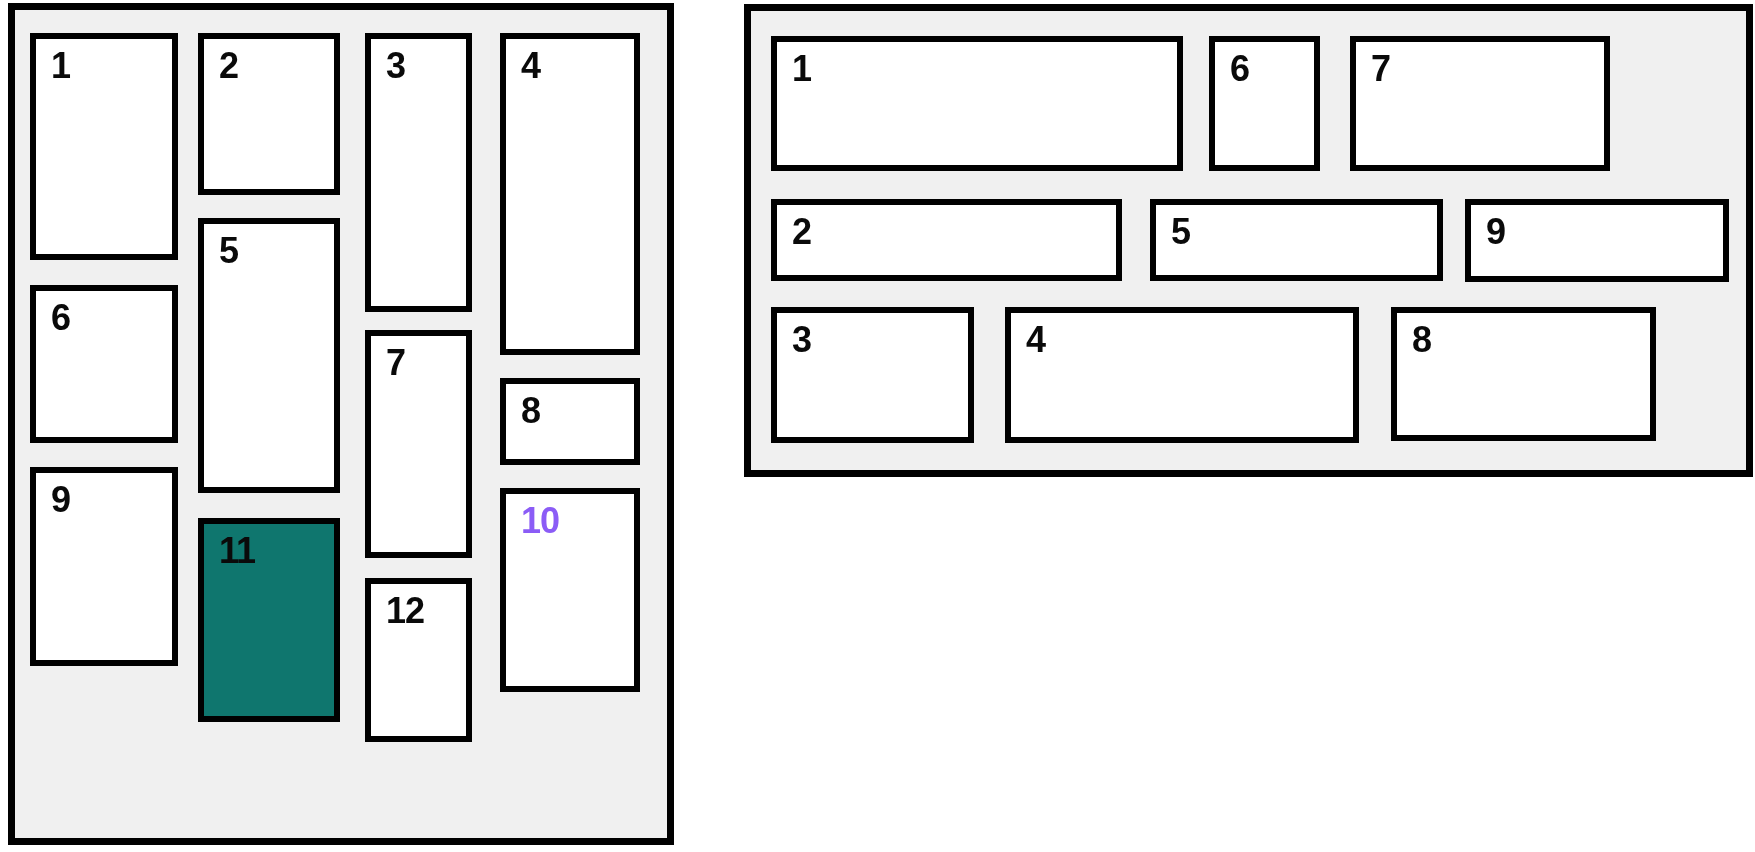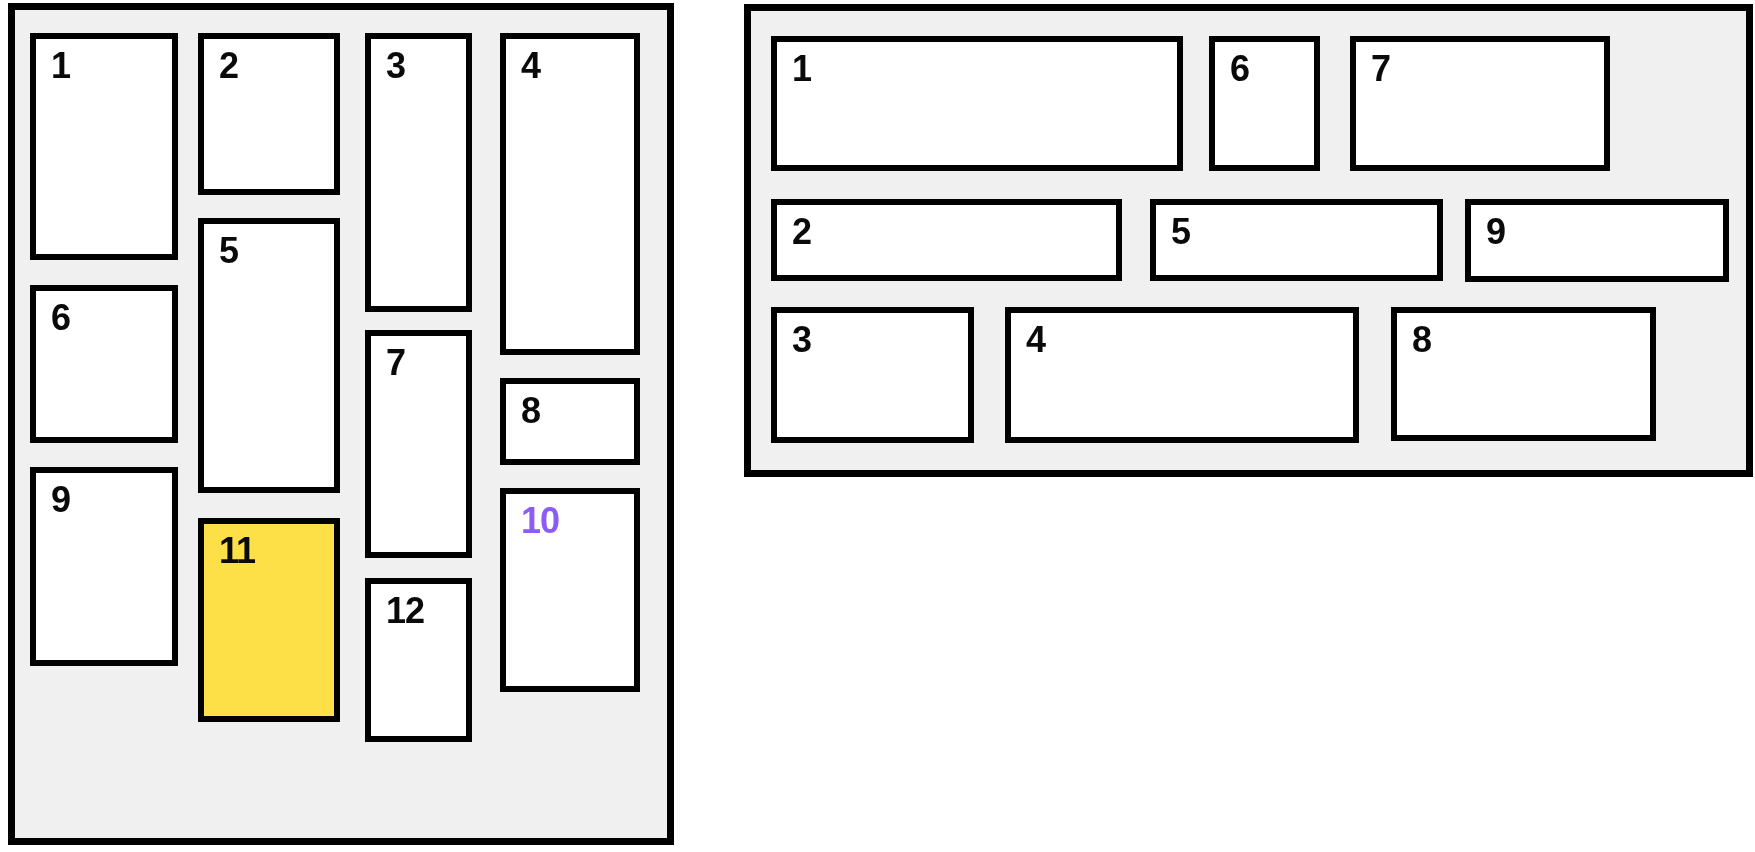--- a/index.html
+++ b/index.html
@@ -63,21 +63,21 @@
       </div>
       <div class="box" style="left: 485px; top: 368px; width: 140px; height: 87px; background: rgb(255, 255, 255); border-color: rgb(0, 0, 0); border-width: 6px;">
         <span class="box-label" style="color: rgb(10, 10, 10);">8</span>
       </div>
       <div class="box" style="left: 15px; top: 457px; width: 148px; height: 199px; background: rgb(255, 255, 255); border-color: rgb(0, 0, 0); border-width: 6px;">
         <span class="box-label" style="color: rgb(10, 10, 10);">9</span>
       </div>
       <div class="box" style="left: 485px; top: 478px; width: 140px; height: 204px; background: rgb(255, 255, 255); border-color: rgb(0, 0, 0); border-width: 6px;">
         <span class="box-label" style="color: #8b5cf6;">10</span>
       </div>
-      <div class="box" style="left: 183px; top: 508px; width: 142px; height: 204px; background: #fde047; border-color: rgb(0, 0, 0); border-width: 6px;">
+      <div class="box" style="left: 183px; top: 508px; width: 142px; height: 204px; background: #0f766e; border-color: rgb(0, 0, 0); border-width: 6px;">
         <span class="box-label" style="color: rgb(10, 10, 10);">11</span>
       </div>
       <div class="box" style="left: 350px; top: 568px; width: 107px; height: 164px; background: rgb(255, 255, 255); border-color: rgb(0, 0, 0); border-width: 6px;">
         <span class="box-label" style="color: rgb(10, 10, 10);">12</span>
       </div>
     </div>
   <div class="panel" style="left: 744px; top: 4px; width: 1009px; height: 473px; background: rgb(240, 240, 240); border-color: rgb(0, 0, 0); border-width: 7px;">
       <div class="box" style="left: 20px; top: 25px; width: 412px; height: 135px; background: rgb(255, 255, 255); border-color: rgb(0, 0, 0); border-width: 6px;">
         <span class="box-label" style="color: rgb(10, 10, 10);">1</span>
       </div>

